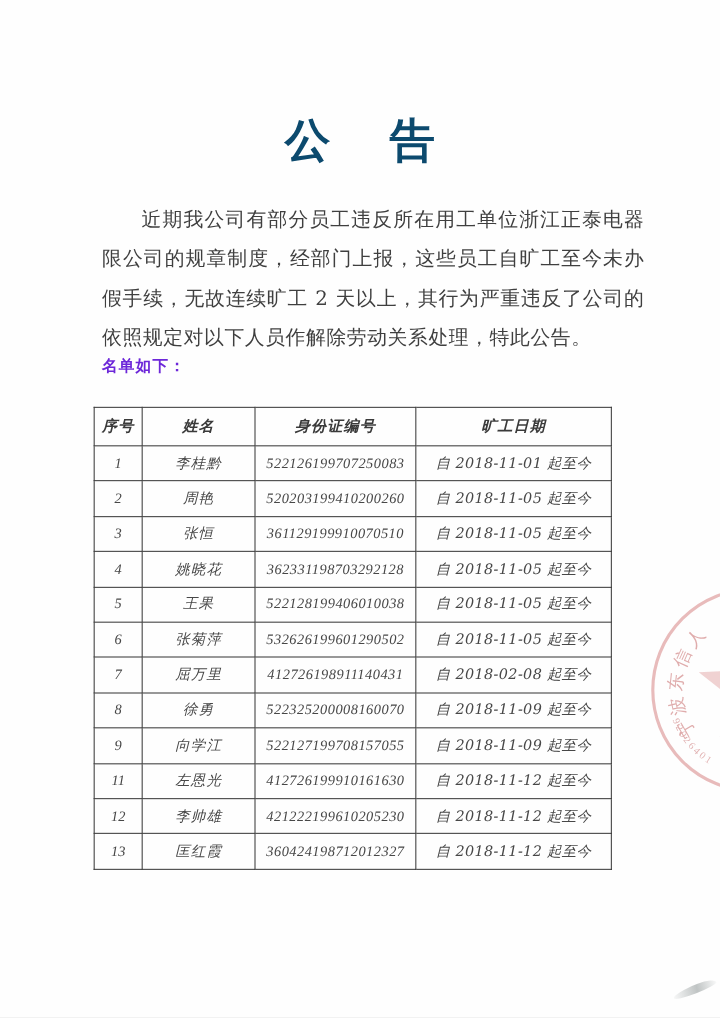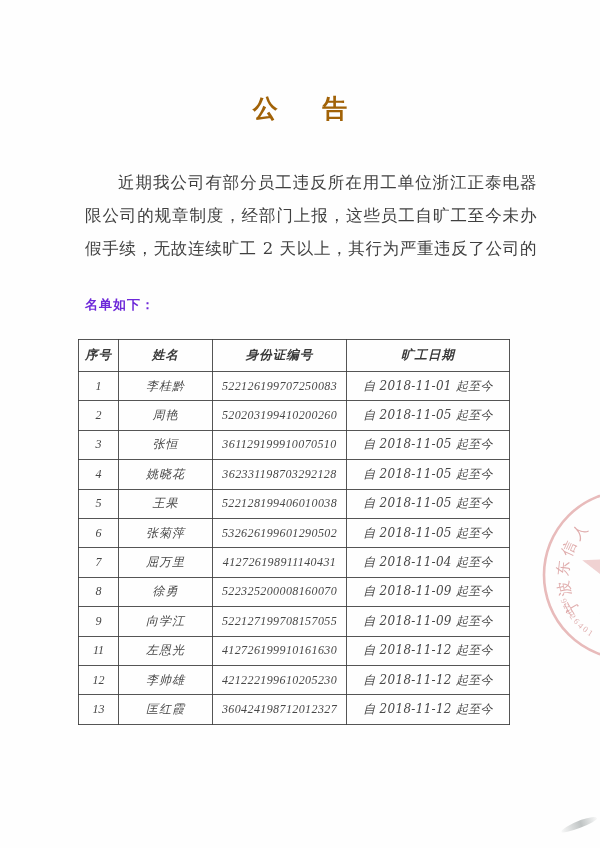--- a/index.html
+++ b/index.html
@@ -9,25 +9,25 @@
     background:#fefefe;
     overflow:hidden;
     font-family:"DejaVu Serif","Liberation Serif",serif;
     color:#3a3a3a;
     margin:0 auto;
   }
   .doc-title{
     position:absolute;
     top:92px;left:0;right:0;
     text-align:center;
-    font-size:25px;
+    font-size:38px;
     font-weight:600;
     letter-spacing:18px;
     padding-left:18px; 
-    color:#a16207;
+    color:#0c4a6e;
   }
   .para{
     position:absolute;
     left:85px;
     top:166px;
     width:452px;
     font-size:16.5px;
     line-height:33px;
     color:#3f3f3f;
     letter-spacing:0.5px;
@@ -110,20 +110,21 @@
 <body>
 
 <div class="page">
 
   <div class="doc-title">公 告</div>
 
   <div class="para">
     <div class="para-line first">近期我公司有部分员工违反所在用工单位浙江正泰电器股份有</div>
     <div class="para-line">限公司的规章制度，经部门上报，这些员工自旷工至今未办理任何请</div>
     <div class="para-line">假手续，无故连续旷工 2 天以上，其行为严重违反了公司的规章制度，</div>
+    <div class="para-line last">依照规定对以下人员作解除劳动关系处理，特此公告。</div>
   </div>
 
   <div class="list-label">名单如下：</div>
 
   <table class="roster">
     <colgroup>
       <col style="width:40px">
         <col style="width:94px">
         <col style="width:134px">
         <col style="width:163px">
@@ -170,21 +171,21 @@
         <tr>
           <td class="c-no">6</td>
           <td class="c-name">张菊萍</td>
           <td class="c-id">532626199601290502</td>
           <td class="c-date">自 2018-11-05 起至今</td>
         </tr>
         <tr>
           <td class="c-no">7</td>
           <td class="c-name">屈万里</td>
           <td class="c-id">412726198911140431</td>
-          <td class="c-date">自 2018-11-04 起至今</td>
+          <td class="c-date">自 2018-02-08 起至今</td>
         </tr>
         <tr>
           <td class="c-no">8</td>
           <td class="c-name">徐勇</td>
           <td class="c-id">522325200008160070</td>
           <td class="c-date">自 2018-11-09 起至今</td>
         </tr>
         <tr>
           <td class="c-no">9</td>
           <td class="c-name">向学江</td>

